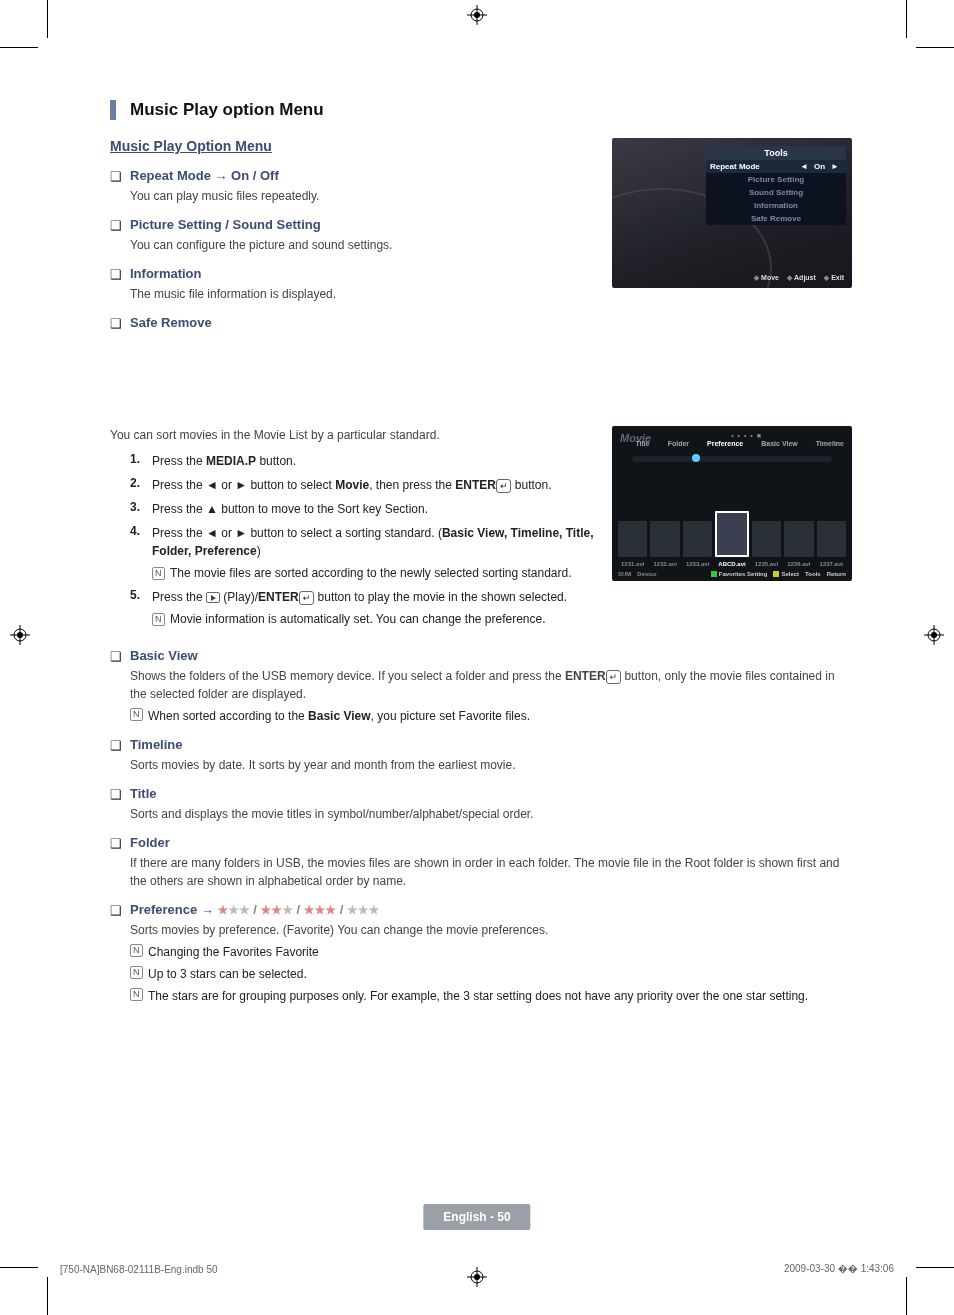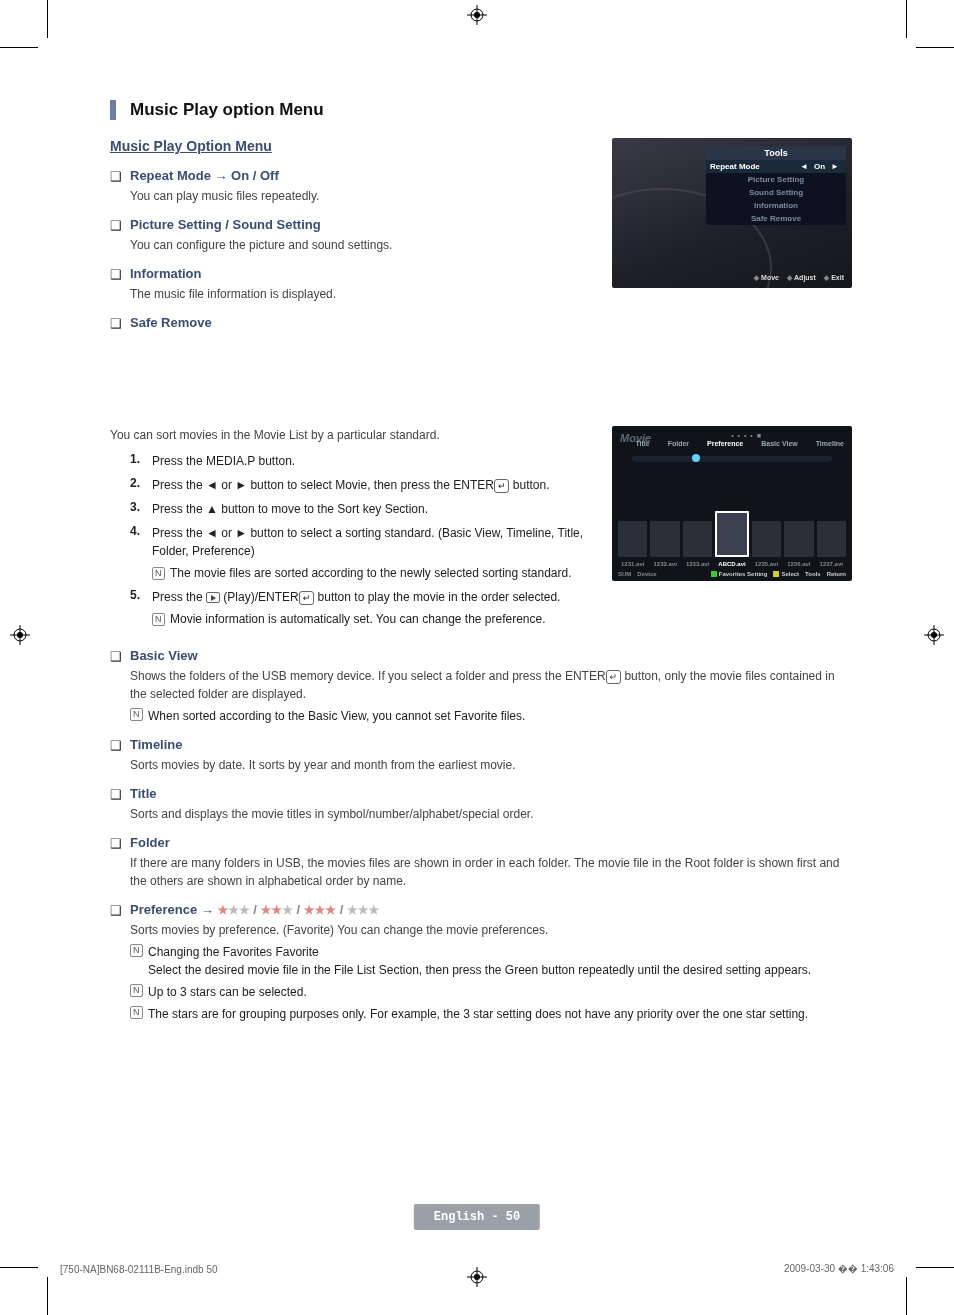--- a/index.html
+++ b/index.html
@@ -23,27 +23,27 @@
   .num-body { flex: 1; font-size: 12px; line-height: 1.5; }
   .note-row { display: flex; margin-top: 4px; margin-left: 0; }
   .note-icon { width: 18px; flex-shrink: 0; font-size: 11px; }
   .note-icon-box { display:inline-block; border:1px solid #888; border-radius:2px; font-size:9px; padding:0 2px; line-height:11px; color:#555;}
   .note-body { flex: 1; font-size: 12px; line-height: 1.5; }
   .two-col { display: flex; gap: 18px; }
   .left-col { flex: 1; }
   .right-col { width: 240px; flex-shrink: 0; font-weight: bold; }
   .star { color: #bbb; font-size: 12px; }
   .star.fill { color: #d88; }
-  .footer-pill { position: absolute; left: 50%; transform: translateX(-50%); bottom: 85px; background: #9aa0a8; color: #fff; padding: 6px 20px; border-radius: 2px; font-size: 12px; font-weight: bold; font-family: Liberation Mono, monospace; }
+  .footer-pill { position: absolute; left: 50%; transform: translateX(-50%); bottom: 85px; background: #9aa0a8; color: #fff; padding: 6px 20px; border-radius: 2px; font-size: 12px; font-weight: bold; }
   .footer-left { position: absolute; left: 60px; bottom: 40px; font-size: 10px; color: #666; }
   .footer-right { position: absolute; right: 60px; bottom: 40px; font-size: 10px; color: #666; }
   .enter-glyph { display:inline-block; border:1px solid #666; border-radius:3px; font-size:9px; padding:0 3px; line-height:12px; vertical-align:middle;}
   .play-glyph { display:inline-block; border:1px solid #666; border-radius:2px; width:14px; height:11px; vertical-align:middle; position:relative;}
   .play-glyph::after{content:"";position:absolute;left:4px;top:2px;border-left:5px solid #444;border-top:3.5px solid transparent;border-bottom:3.5px solid transparent;}
-  b { font-weight: normal; }
+  b { font-weight: bold; }
 
   
   .tools-shot { width: 240px; height: 150px; background: linear-gradient(160deg,#3a3a44 0%, #1e2026 60%, #15171c 100%); border-radius: 2px; position: relative; overflow:hidden;}
   .tools-panel { position:absolute; right:6px; top:8px; width:140px; background:#0d1220; border-radius:2px;}
   .tools-title { background:#2b3548; color:#fff; font-size:9px; text-align:center; padding:2px 0;}
   .tools-row { display:flex; align-items:center; font-size:8px; padding:2px 4px; color:#9fb; }
   .tools-row.sel { background:#1a2a3a; color:#fff;}
   .tools-row .lbl{flex:1;}
   .tools-row .lr{color:#fff; font-size:8px; padding:0 3px;}
   .tools-row .val{color:#fff; padding:0 3px;}
@@ -210,21 +210,21 @@
             <span>Press the ◄ or ► button to select a sorting standard. (</span><b>Basic View, Timeline, Title, Folder, Preference</b><span>)</span>
             <div class="note-row">
               <div class="note-icon"><span class="note-icon-box">N</span></div>
               <div class="note-body">The movie files are sorted according to the newly selected sorting standard.</div>
             </div>
           </div>
         </div>
         <div class="num-row">
           <div class="num">5.</div>
           <div class="num-body">
-            <span>Press the </span><span class="play-glyph"></span><span> (Play)/</span><b>ENTER</b><span class="enter-glyph">↵</span><span> button to play the movie in the order selected.</span>
+            <span>Press the </span><span class="play-glyph"></span><span> (Play)/</span><b>ENTER</b><span class="enter-glyph">↵</span><span> button to play the movie in the shown selected.</span>
             <div class="note-row">
               <div class="note-icon"><span class="note-icon-box">N</span></div>
               <div class="note-body">Movie information is automatically set. You can change the preference.</div>
             </div>
           </div>
         </div>
       </div>
     </div>
 
     <div class="right-col">
@@ -279,21 +279,21 @@
 
   <div style="height:14px;"></div>
 
   <div class="item">
     <div class="bul">❑</div>
     <div class="item-body">
       <div class="item-title">Basic View</div>
       <div class="item-desc"><span>Shows the folders of the USB memory device. If you select a folder and press the </span><b>ENTER</b><span class="enter-glyph">↵</span><span> button, only the movie files contained in the selected folder are displayed.</span></div>
       <div class="note-row">
         <div class="note-icon"><span class="note-icon-box">N</span></div>
-        <div class="note-body"><span>When sorted according to the </span><b>Basic View</b><span>, you cannot set Favorite files.</span></div>
+        <div class="note-body"><span>When sorted according to the </span><b>Basic View</b><span>, you picture set Favorite files.</span></div>
       </div>
     </div>
   </div>
 
   <div class="item">
     <div class="bul">❑</div>
     <div class="item-body">
       <div class="item-title">Timeline</div>
       <div class="item-desc">Sorts movies by date. It sorts by year and month from the earliest movie.</div>
     </div>
@@ -326,21 +326,20 @@
         <span style="color:#888;"> / </span>
         <span class="star fill">★</span><span class="star fill">★</span><span class="star fill">★</span>
         <span style="color:#888;"> / </span>
         <span class="star">★</span><span class="star">★</span><span class="star">★</span>
       </div>
       <div class="item-desc">Sorts movies by preference. (Favorite) You can change the movie preferences.</div>
       <div class="note-row">
         <div class="note-icon"><span class="note-icon-box">N</span></div>
         <div class="note-body">
           <span>Changing the Favorites Favorite</span><br>
-          <span>Select the desired movie file in the File List Section, then press the Green button repeatedly until the desired setting appears.</span>
         </div>
       </div>
       <div class="note-row">
         <div class="note-icon"><span class="note-icon-box">N</span></div>
         <div class="note-body">Up to 3 stars can be selected.</div>
       </div>
       <div class="note-row">
         <div class="note-icon"><span class="note-icon-box">N</span></div>
         <div class="note-body">The stars are for grouping purposes only. For example, the 3 star setting does not have any priority over the one star setting.</div>
       </div>

